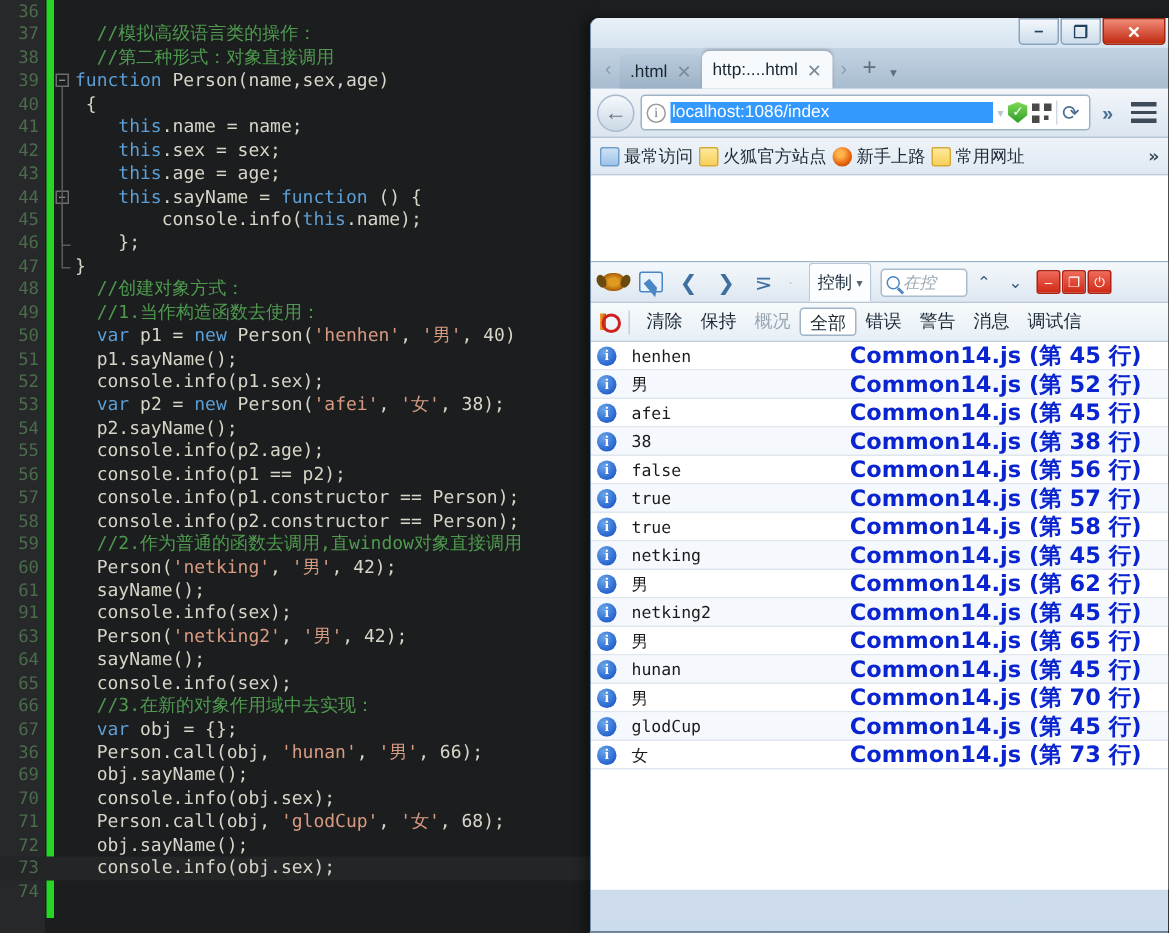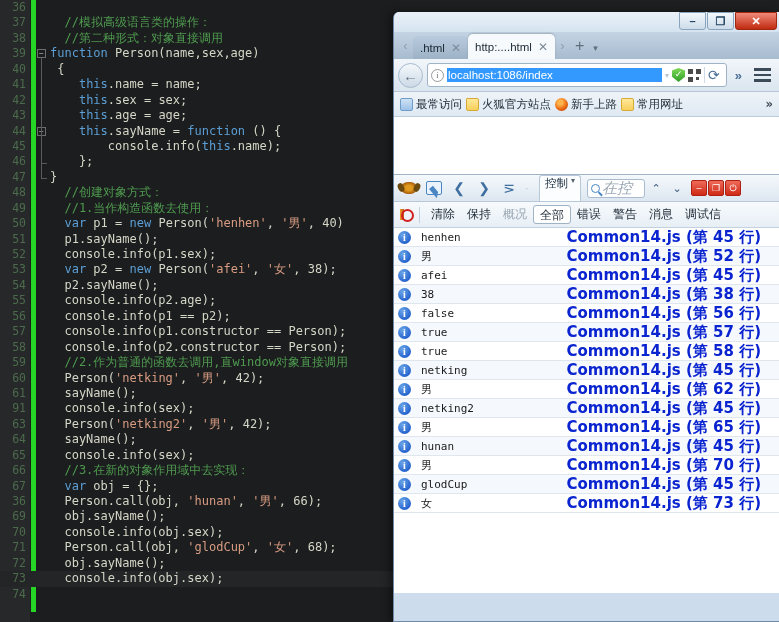--- a/index.html
+++ b/index.html
@@ -237,32 +237,32 @@
   .ico-picker::after {
     content: ""; position: absolute; left: 5px; top: 3px;
     border-left: 5px solid #4a86c4;
     border-bottom: 4px solid transparent;
     border-right: 3px solid transparent;
     transform: rotate(-40deg);
     width: 0; height: 8px;
     border-top: none;
   }
   .dt-tab {
-    height: 26px; padding: 0 5px; display: flex; align-items: flex-start;
+    height: 26px; padding: 0 5px; display: flex; align-items: center;
     font-size: 11.5px; color: #17293c;
     font-family: "DejaVu Sans", sans-serif;
     background: #fcfdfe; border: 1px solid #b9c8d7; border-bottom: none;
     border-radius: 3px 3px 0 0; margin-left: 6px;
   }
   .dt-tab-caret { color: #55646f; font-size: 8px; margin-left: 3px; }
   .dt-search {
     margin-left: 5px; height: 19px; min-width: 58px;
     background: #fff; border: 1px solid #a9bbcc; border-radius: 3px;
     display: flex; align-items: center; padding: 0 3px; gap: 2px;
-    color: #9aa7b3; font-size: 15px;
+    color: #9aa7b3; font-size: 11px;
     font-family: "DejaVu Sans", sans-serif; font-style: italic;
   }
   .ico-search {
     width: 9px; height: 9px; border: 1.5px solid #4a86c4; border-radius: 50%;
     position: relative; flex: none;
   }
   .ico-search::after {
     content: ""; position: absolute; right: -4px; bottom: -3px;
     width: 5px; height: 1.5px; background: #4a86c4; transform: rotate(45deg);
   }

